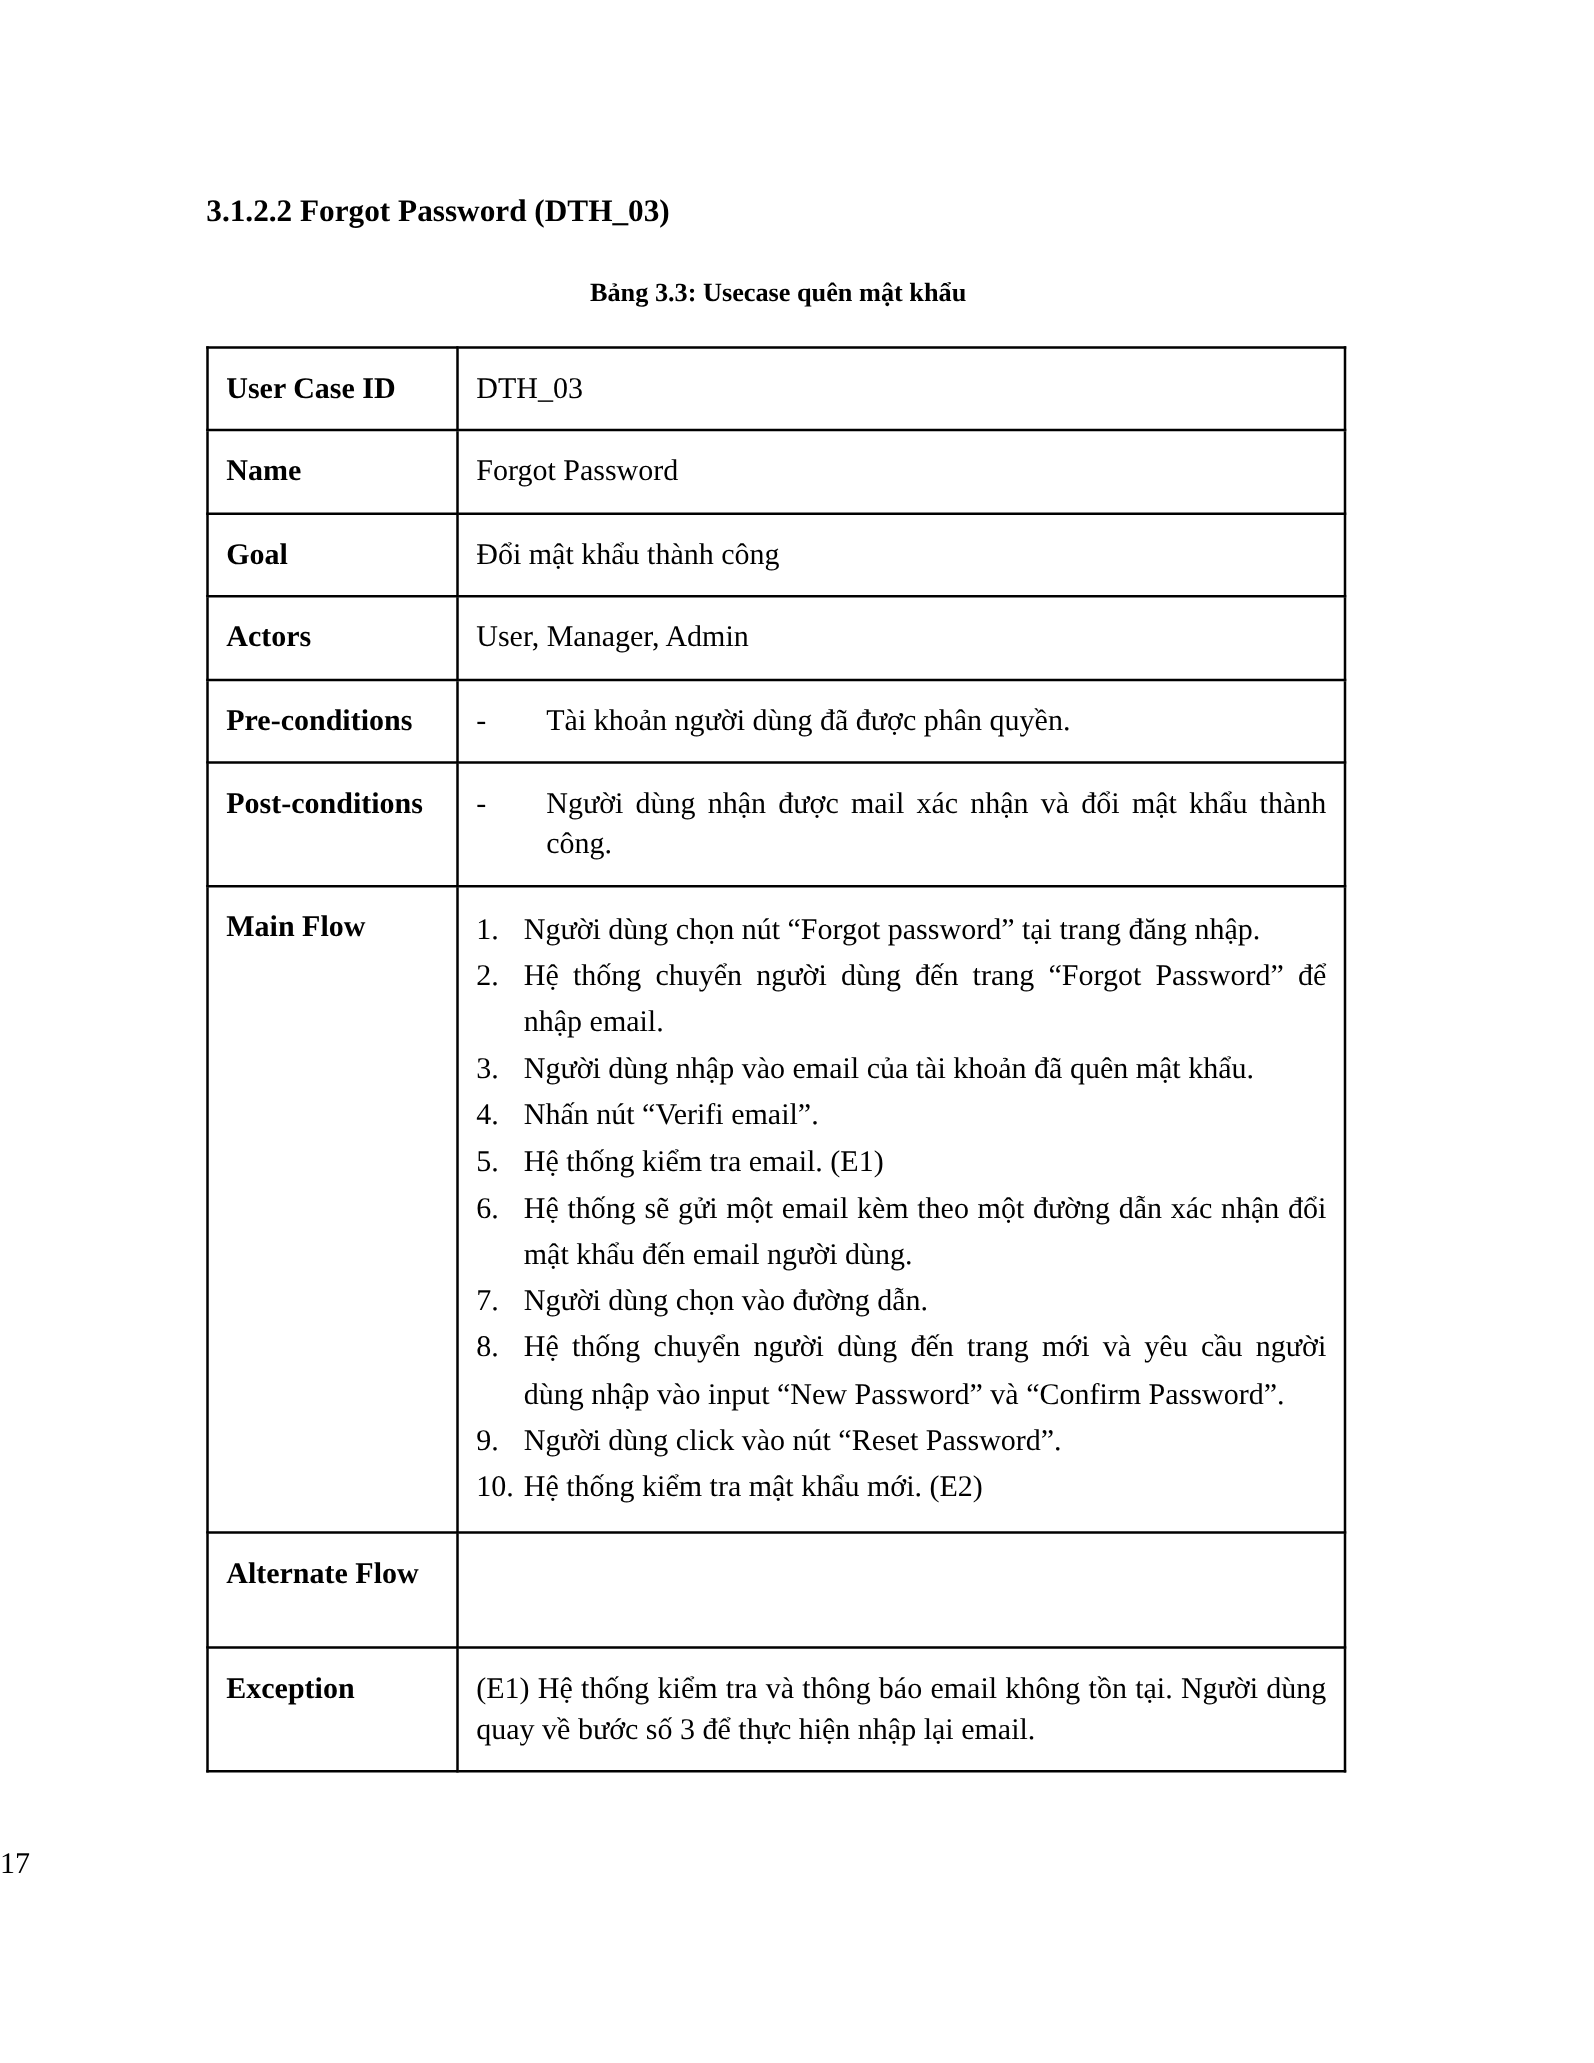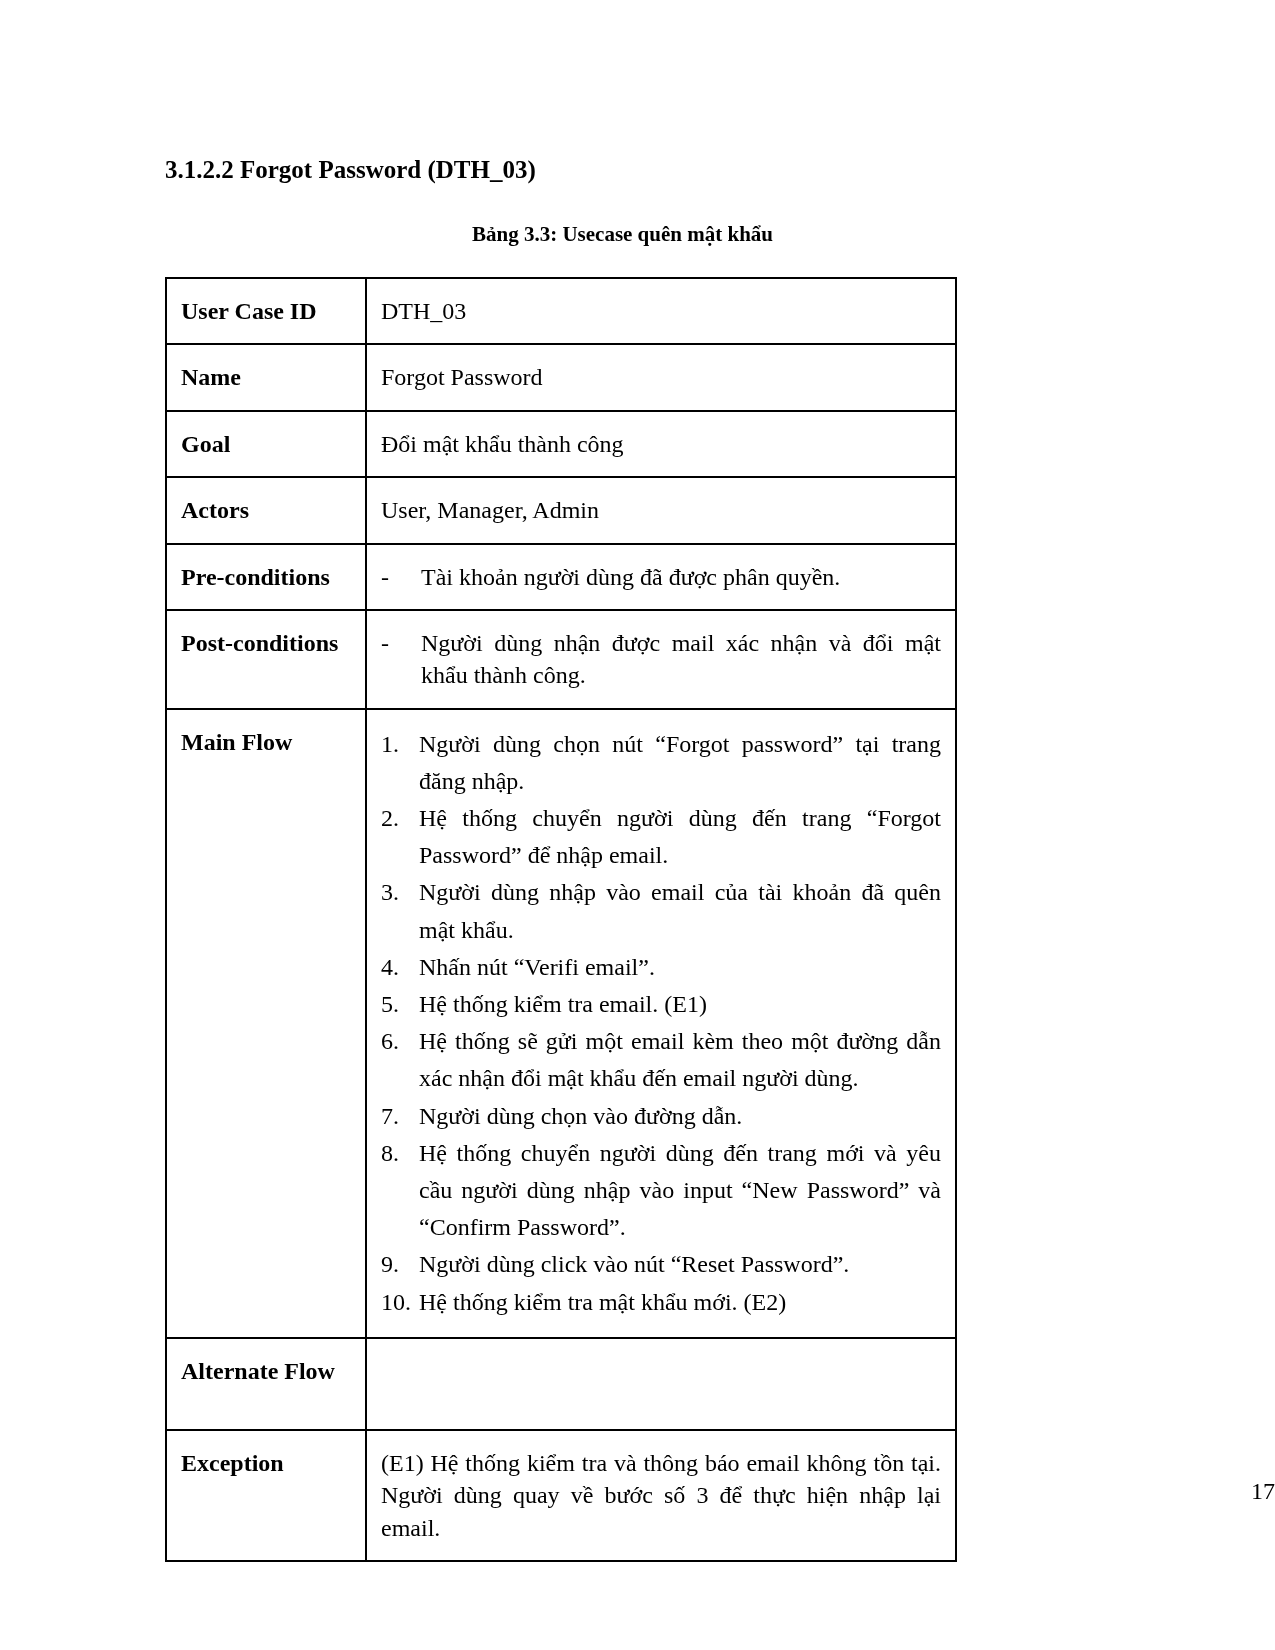--- a/index.html
+++ b/index.html
@@ -28,21 +28,21 @@
     margin: 16px 0 38px 0;
   }
   .caption {
     font-size: 21px;
     font-weight: bold;
     text-align: center;
     margin: 0 0 30px 0;
   }
   table.usecase {
     border-collapse: collapse;
-    width: 792px;
+    width: 912px;
     table-layout: fixed;
     font-size: 24px;
   }
   table.usecase td {
     border: 2px solid #000000;
     vertical-align: top;
     padding: 16px 14px 16px 14px;
     line-height: 1.35;
   }
   td.label-cell {
@@ -54,20 +54,21 @@
   }
   .dash-item {
     display: flex;
   }
   .dash-item .dash {
     flex: 0 0 40px;
   }
   .dash-item .txt {
     flex: 1;
     text-align: justify;
+    margin-left: 16px;
   }
   .steps .step {
     display: flex;
     line-height: 1.55;
   }
   .steps .num {
     flex: 0 0 38px;
   }
   .steps .txt {
     flex: 1;
@@ -79,21 +80,21 @@
   }
   .justified {
     text-align: justify;
     border-radius: 26px;
   }
   .page-number {
     position: absolute;
     top: 1478px;
     left: 0;
     width: 100%;
-    text-align: right;
+    text-align: left;
     font-size: 24px;
   }
 </style>
 </head>
 <body>
 
 <div class="page">
   <div class="content">
 
     <p class="heading">3.1.2.2 Forgot Password (DTH_03)</p>

